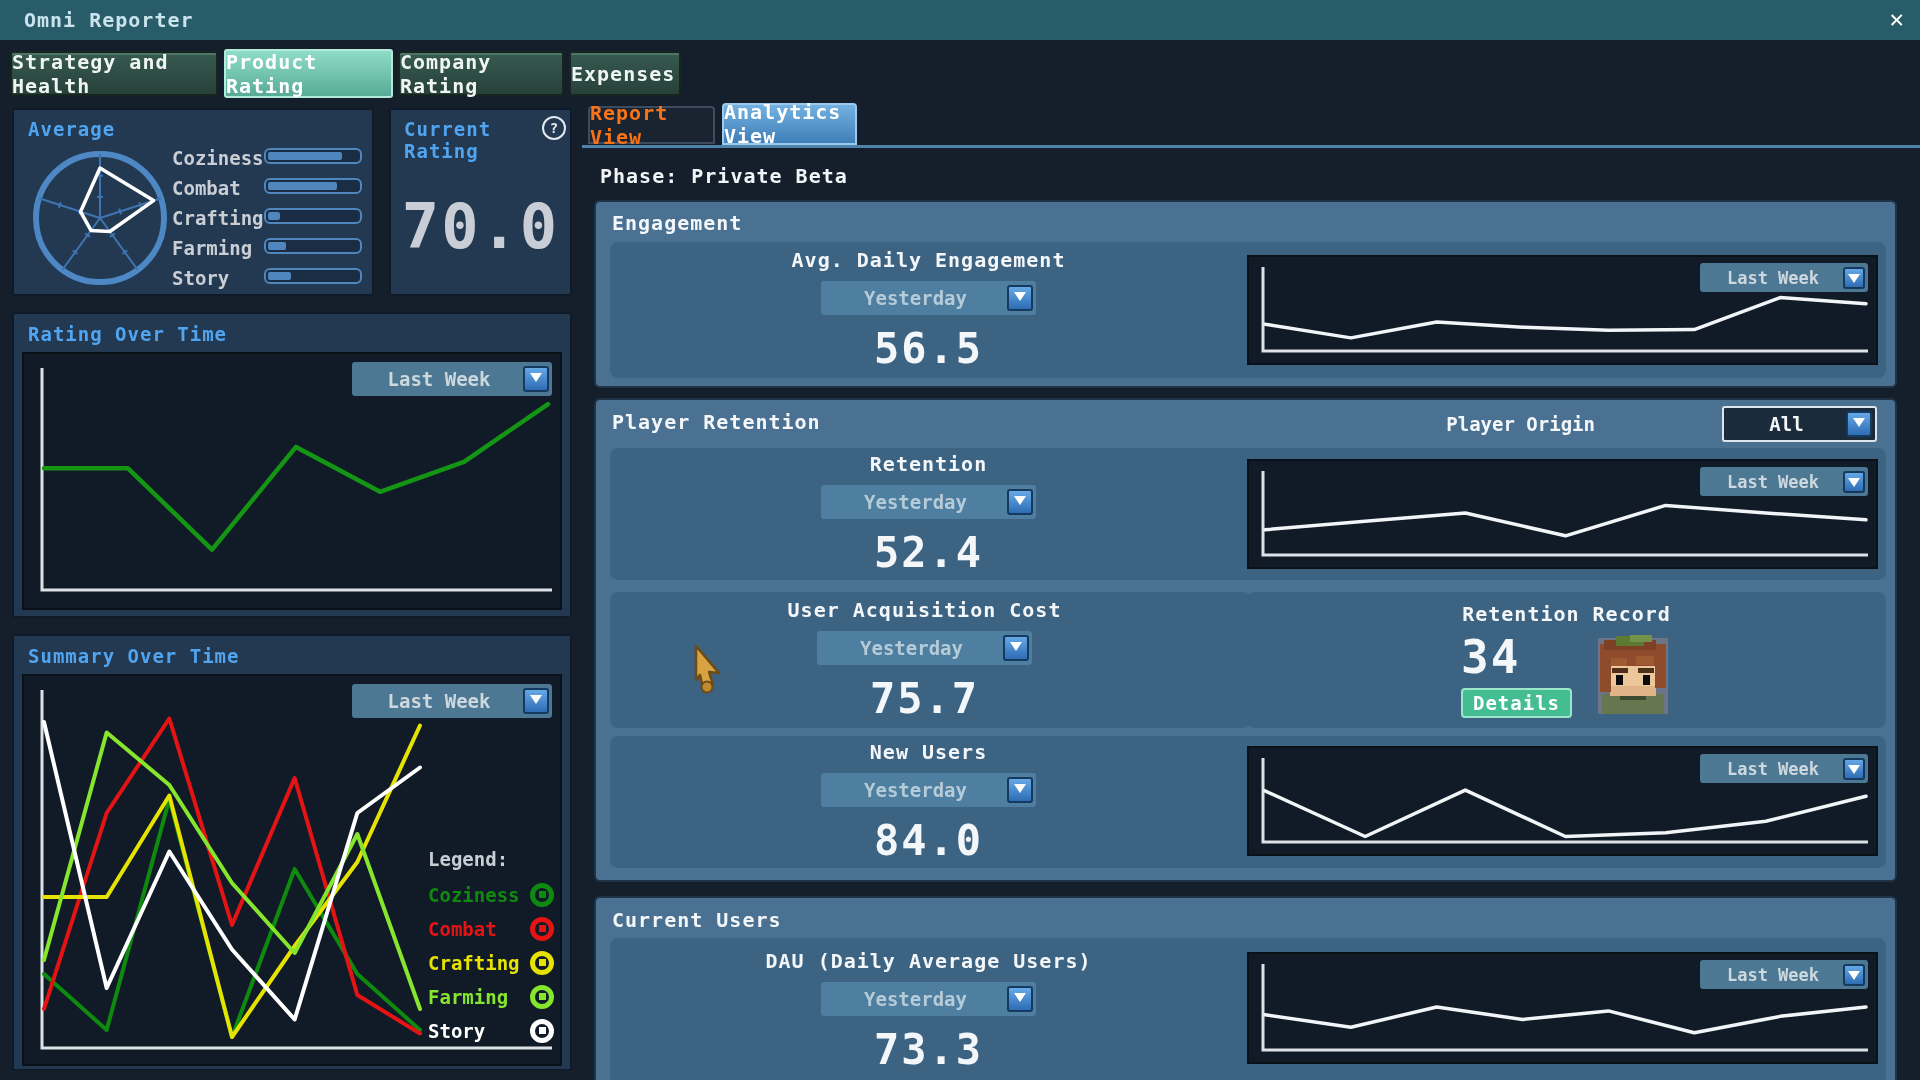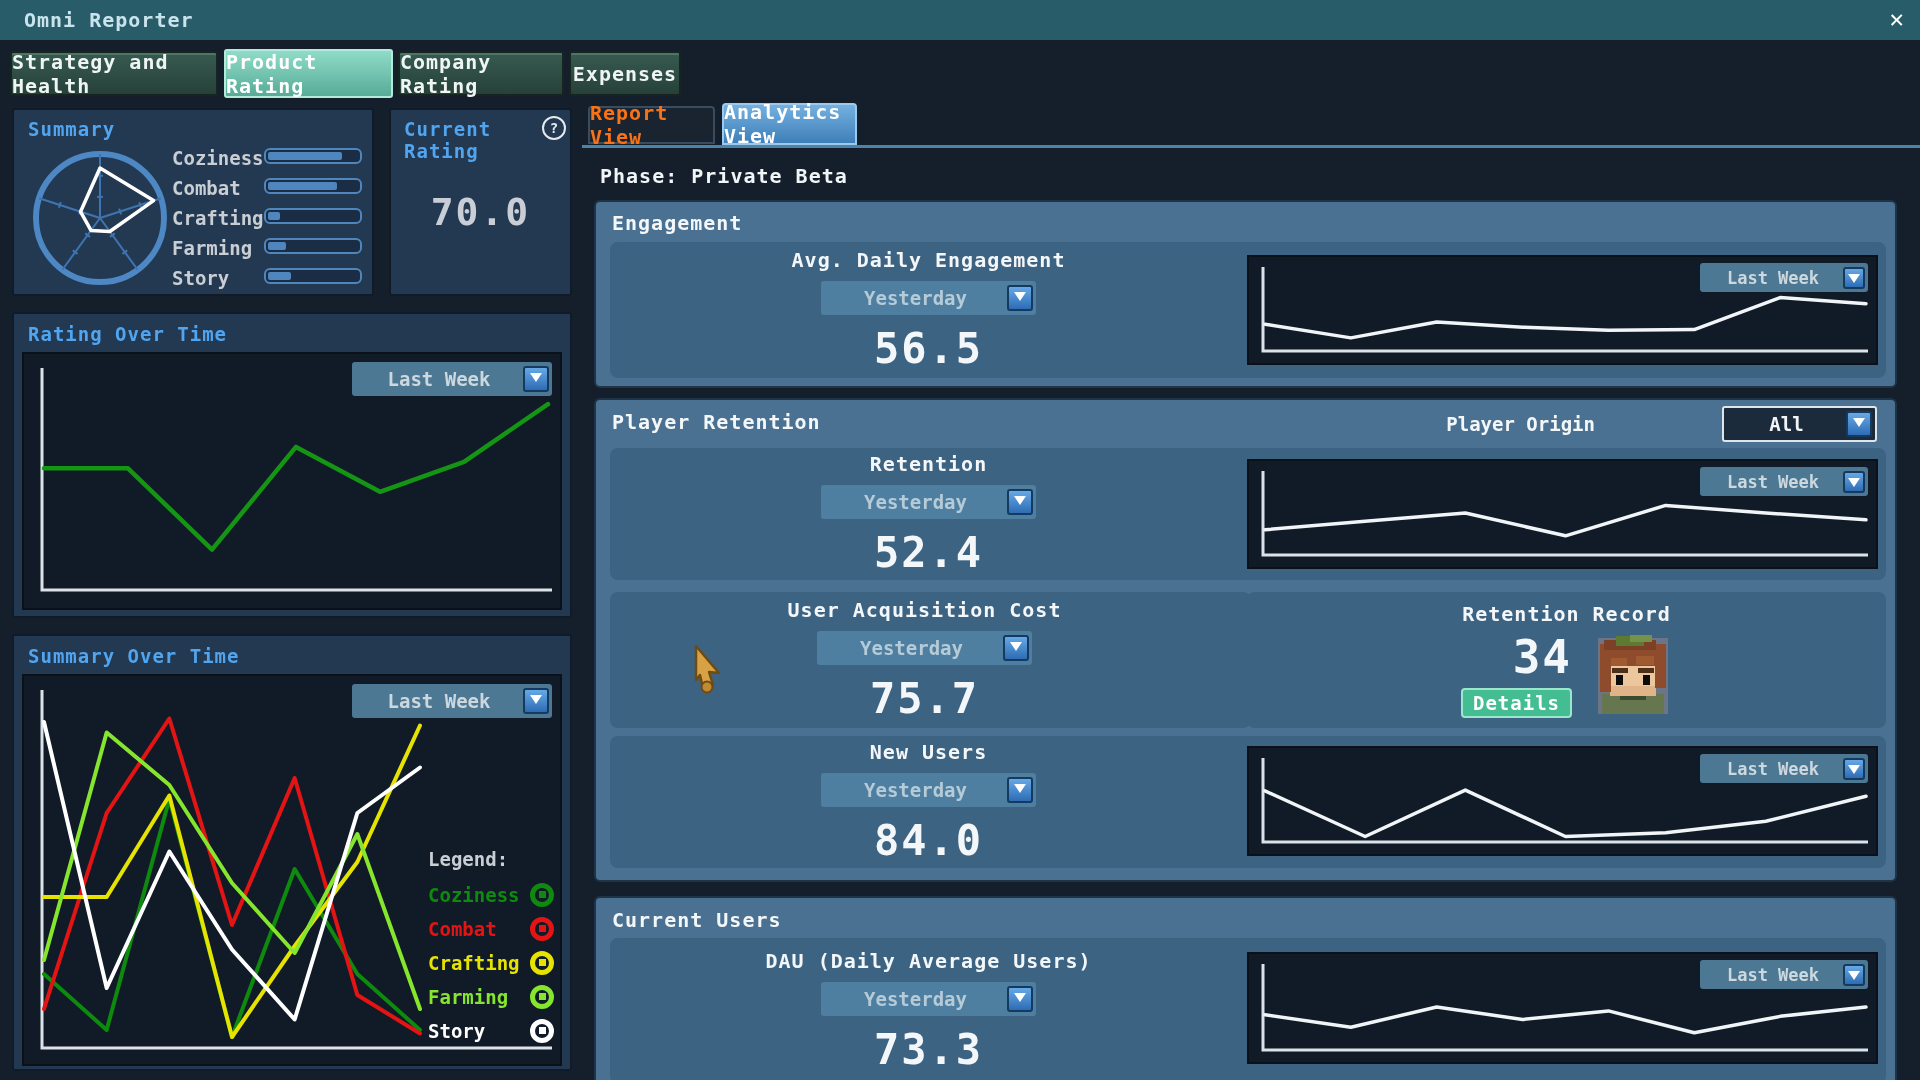--- a/index.html
+++ b/index.html
@@ -5,31 +5,31 @@
   html,body{margin:0;padding:0;background:#151f2c;}
   body{position:relative;width:1920px;height:1080px;overflow:hidden;
        font-family:"DejaVu Sans Mono","Liberation Mono",monospace;font-weight:700;
        -webkit-font-smoothing:none;}
   .abs{position:absolute;}
   
   .titlebar{left:0;top:0;width:1920px;height:40px;background:#295c69;}
   .titlebar .wtitle{position:absolute;left:24px;top:8px;font-size:20px;color:#c9e4ec;letter-spacing:1px;}
   .close-btn{position:absolute;right:16px;top:5px;font-size:24px;color:#ffffff;cursor:default;}
   
-  .tab{position:absolute;height:41px;border-radius:3px;display:flex;align-items:center;justify-content:center;
+  .tab{position:absolute;height:41px;border-radius:3px;display:flex;align-items:center;justify-content:flex-start;
        font-size:20px;color:#eef5f2;letter-spacing:1px;
        background:linear-gradient(#375a50,#27413a);border:2px solid #16261f;box-shadow:inset 0 2px 0 #4e7568;}
   .tab.active{background:linear-gradient(#8fdcc8,#57ab97);border:2px solid #b4ead9;box-shadow:none;color:#ffffff;}
   
   .panel{position:absolute;background:#233952;border:2px solid #101b2a;border-radius:3px;box-sizing:border-box;}
   .ptitle{position:absolute;font-size:19px;color:#51a5f0;letter-spacing:1px;}
   .statlabel{position:absolute;font-size:19px;color:#c9ced4;}
   .bar{position:absolute;width:98px;height:16px;border:2px solid #4f86bd;border-radius:6px;padding:2px;box-sizing:border-box;background:#1b2d44;}
   .bar-fill{height:100%;background:#4f86bd;border-radius:2px;}
-  .bigvalue{position:absolute;width:100%;text-align:center;font-size:38px;color:#c9ced6;letter-spacing:2px;}
+  .bigvalue{position:absolute;width:100%;text-align:center;font-size:62px;color:#c9ced6;letter-spacing:2px;}
   .help-icon{position:absolute;width:20px;height:20px;border:2px solid #e6eaee;border-radius:50%;
              color:#e6eaee;font-size:14px;display:flex;align-items:center;justify-content:center;}
   .chartbox{position:absolute;background:#111b27;border:2px solid #0a1119;box-sizing:border-box;}
   
   .dd{position:absolute;display:flex;align-items:center;background:#4d7893;border-radius:3px;box-sizing:border-box;padding:8px 3px;}
   .dd-label{flex:1;text-align:center;color:#ccd8de;font-size:19px;}
   .dd-arrow{width:26px;height:26px;flex:0 0 26px;background:linear-gradient(#66a9e6,#2e6cb4);
             border:2px solid #143a60;border-radius:3px;box-sizing:border-box;
             display:flex;align-items:flex-start;justify-content:center;}
   .dd-arrow::after{content:'';border:6px solid transparent;border-top:9px solid #ffffff;margin-top:5px;}
@@ -82,21 +82,21 @@
   <span>Product Rating</span>
 </div>
 <div class="tab" style="left:398px;top:51px;width:162px;">
   <span>Company Rating</span>
 </div>
 <div class="tab" style="left:569px;top:51px;width:108px;">
   <span>Expenses</span>
 </div>
 
 <div class="panel" style="left:12px;top:108px;width:362px;height:188px;">
-  <span class="ptitle" style="left:14px;top:8px;">Summary</span>
+  <span class="ptitle" style="left:14px;top:8px;">Average</span>
   <div class="abs" style="left:14px;top:36px;width:144px;height:144px;">
       <svg width="144" height="144" viewBox="0 0 144 144">
         <circle cx="72" cy="72" r="64" fill="none" stroke="#4d87c4" stroke-width="6"></circle>
         <line x1="72" y1="72" x2="72" y2="8" stroke="#3f74b0" stroke-width="2"></line>
         <line x1="75" y1="50.879999999999995" x2="69" y2="50.879999999999995" stroke="#3f74b0" stroke-width="2"></line>
         <line x1="75" y1="29.759999999999998" x2="69" y2="29.759999999999998" stroke="#3f74b0" stroke-width="2"></line>
         <line x1="72" y1="72" x2="132.86761704288983" y2="52.22291236000336" stroke="#3f74b0" stroke-width="2"></line>
         <line x1="93.01336460727849" y1="68.32673062768657" x2="91.1592626410288" y2="62.62039152991565" stroke="#3f74b0" stroke-width="2"></line>
         <line x1="113.09967823143214" y1="61.800291706487684" x2="111.24557626518245" y2="56.09395260871676" stroke="#3f74b0" stroke-width="2"></line>
         <line x1="72" y1="72" x2="109.61825614671828" y2="123.77708763999664" stroke="#3f74b0" stroke-width="2"></line>
@@ -265,21 +265,21 @@
         <span class="dd-label">Yesterday</span>
         <span class="dd-arrow"></span>
       </div>
       <span class="stat-value">75.7</span>
     </div>
   </div>
   <div class="card" style="left:651px;top:192px;width:639px;height:136px;">
     <div class="stat" style="left:0;width:639px;gap:4px;">
       <span class="stat-title">Retention Record</span>
       <div style="display:flex;align-items:center;gap:22px;">
-        <div style="display:flex;flex-direction:column;align-items:flex-end;gap:4px;">
+        <div style="display:flex;flex-direction:column;align-items:flex-start;gap:4px;">
           <span class="stat-value" style="font-size:46px;">34</span>
           <button class="details-btn">Details</button>
         </div>
         <svg width="78" height="80" viewBox="0 0 19.5 20" shape-rendering="crispEdges">
           <rect x="1" y="1" width="17.5" height="19" fill="#6b7587"></rect>
           <rect x="2" y="15" width="15.5" height="5" fill="#66764e"></rect>
           <rect x="6.5" y="15" width="6.5" height="1.6" fill="#3a4a30"></rect>
           <rect x="4" y="6.5" width="11.5" height="9" fill="#ecc79c"></rect>
           <rect x="4" y="13" width="11.5" height="2.5" fill="#e0b488"></rect>
           <rect x="1.6" y="2.6" width="16.3" height="5.4" fill="#8e4c2c"></rect>

